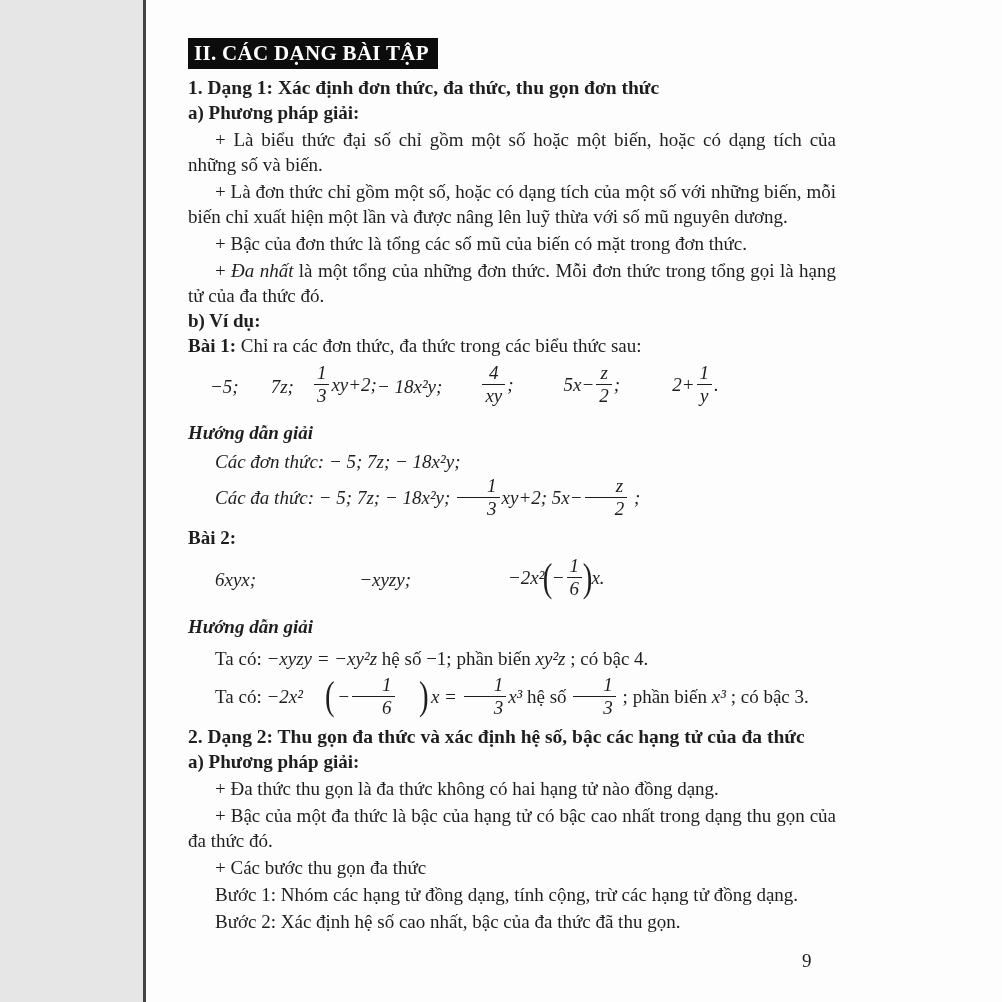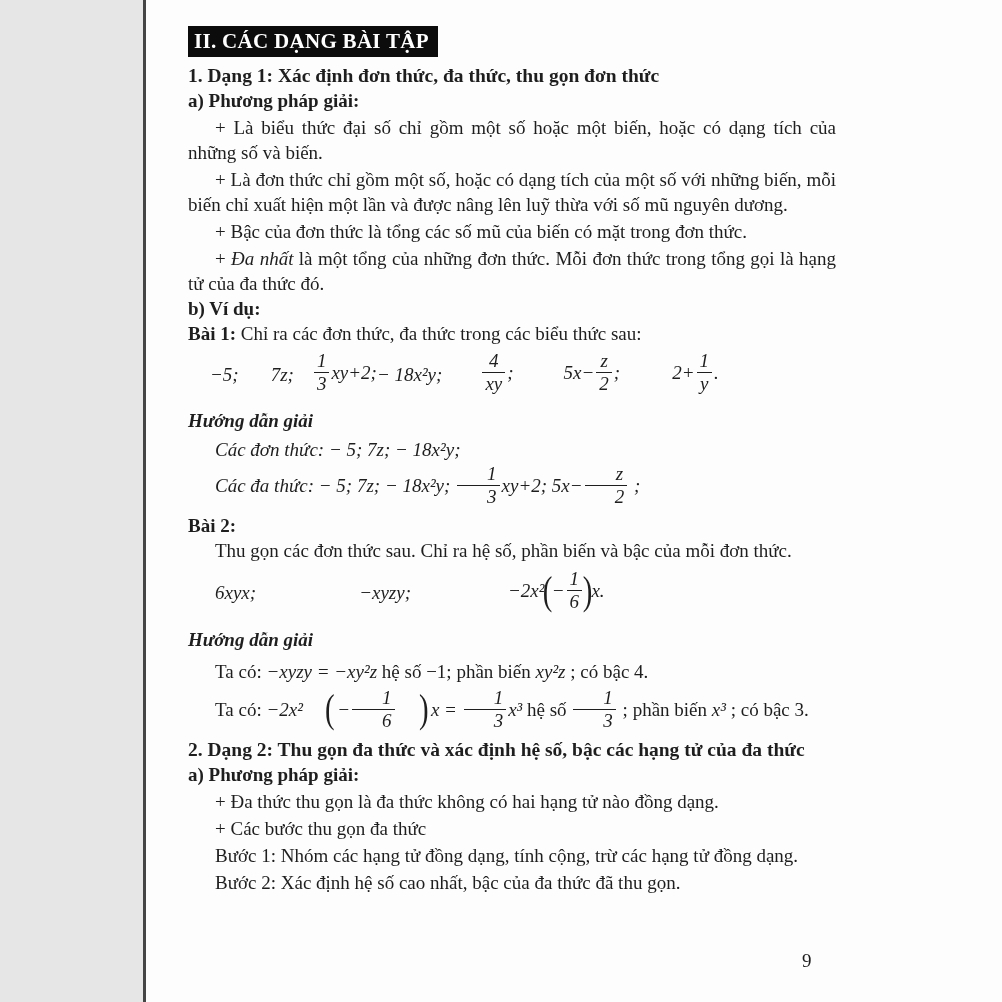--- a/index.html
+++ b/index.html
@@ -17,21 +17,21 @@
     font-family:"Liberation Serif","DejaVu Serif",serif;
     color:var(--text);
     font-size:19px;line-height:25px;
   }
   .gutter{
     position:absolute;left:0;top:0;width:143px;height:1002px;
     background:var(--gutter-bg);
     border-right:3px solid var(--gutter-line);
   }
   .content{
-    position:absolute;left:188px;top:0;width:648px;
+    position:absolute;left:188px;top:12px;width:648px;
   }
   .title-bar{
     display:inline-block;margin-top:26px;
     background:var(--title-bg);color:var(--title-fg);
     font-weight:bold;font-size:21px;line-height:24px;
     padding:3px 9px 4px 6px;letter-spacing:.3px;
   }
   .bold{font-weight:bold;}
   .line{margin:0;}
   .h1{margin-top:6px;font-size:19.5px;}
@@ -93,37 +93,37 @@
     <span class="e-ml52"><span>2+</span><span class="frac"><span class="num">1</span><span class="den">y</span></span><span>.</span></span>
   </div>
 
   <p class="line center hdg">Hướng dẫn giải</p>
 
   <p class="line indent math m4">Các đơn thức: − 5; 7z; − 18x²y;</p>
 
   <p class="line indent math m4"><span>Các đa thức: − 5; 7z; − 18x²y; </span><span class="frac"><span class="num">1</span><span class="den">3</span></span><span>xy+2; 5x−</span><span class="frac"><span class="num">z</span><span class="den">2</span></span><span> ;</span></p>
 
   <p class="line bold m4">Bài 2:</p>
-  <p class="line indent">Thu gọn các đơn thức sau. Chỉ ra hệ số, phần biến và bậc của mỗi đơn thức.</p>
 
   <div class="expr-row math m4">
     <span class="e-ml27">6xyx;</span>
     <span class="e-ml103">−xyzy;</span>
     <span class="e-ml97"><span>−2x²</span><span class="bigp">(</span><span>−</span><span class="frac"><span class="num">1</span><span class="den">6</span></span><span class="bigp">)</span><span>x.</span></span>
   </div>
 
   <p class="line center hdg">Hướng dẫn giải</p>
 
 
   <p class="line indent m7"><span>Ta có: </span><span class="math">−xyzy = −xy²z</span><span> hệ số −1; phần biến </span><span class="math">xy²z</span><span> ; có bậc 4.</span></p>
 
   <p class="line indent m6"><span>Ta có: </span><span class="math">−2x²</span><span class="bigp">(</span><span class="math">−</span><span class="frac"><span class="num">1</span><span class="den">6</span></span><span class="bigp">)</span><span class="math">x = </span><span class="frac"><span class="num">1</span><span class="den">3</span></span><span class="math">x³</span><span> hệ số </span><span class="frac"><span class="num">1</span><span class="den">3</span></span><span> ; phần biến </span><span class="math">x³</span><span> ; có bậc 3.</span></p>
 
   <p class="line bold h1 m4">2. Dạng 2: Thu gọn đa thức và xác định hệ số, bậc các hạng tử của đa thức</p>
   <p class="line bold">a) Phương pháp giải:</p>
   <p class="line indent just m2">+ Đa thức thu gọn là đa thức không có hai hạng tử nào đồng dạng.</p>
+  <p class="line indent just m2">+ Bậc của một đa thức là bậc của hạng tử có bậc cao nhất trong dạng thu gọn của đa thức đó.</p>
   <p class="line indent m2">+ Các bước thu gọn đa thức</p>
   <p class="line indent m2">Bước 1: Nhóm các hạng tử đồng dạng, tính cộng, trừ các hạng tử đồng dạng.</p>
   <p class="line indent m2">Bước 2: Xác định hệ số cao nhất, bậc của đa thức đã thu gọn.</p>
 
 </div>
 
 <div class="page-num">9</div>
 
 </body></html>

